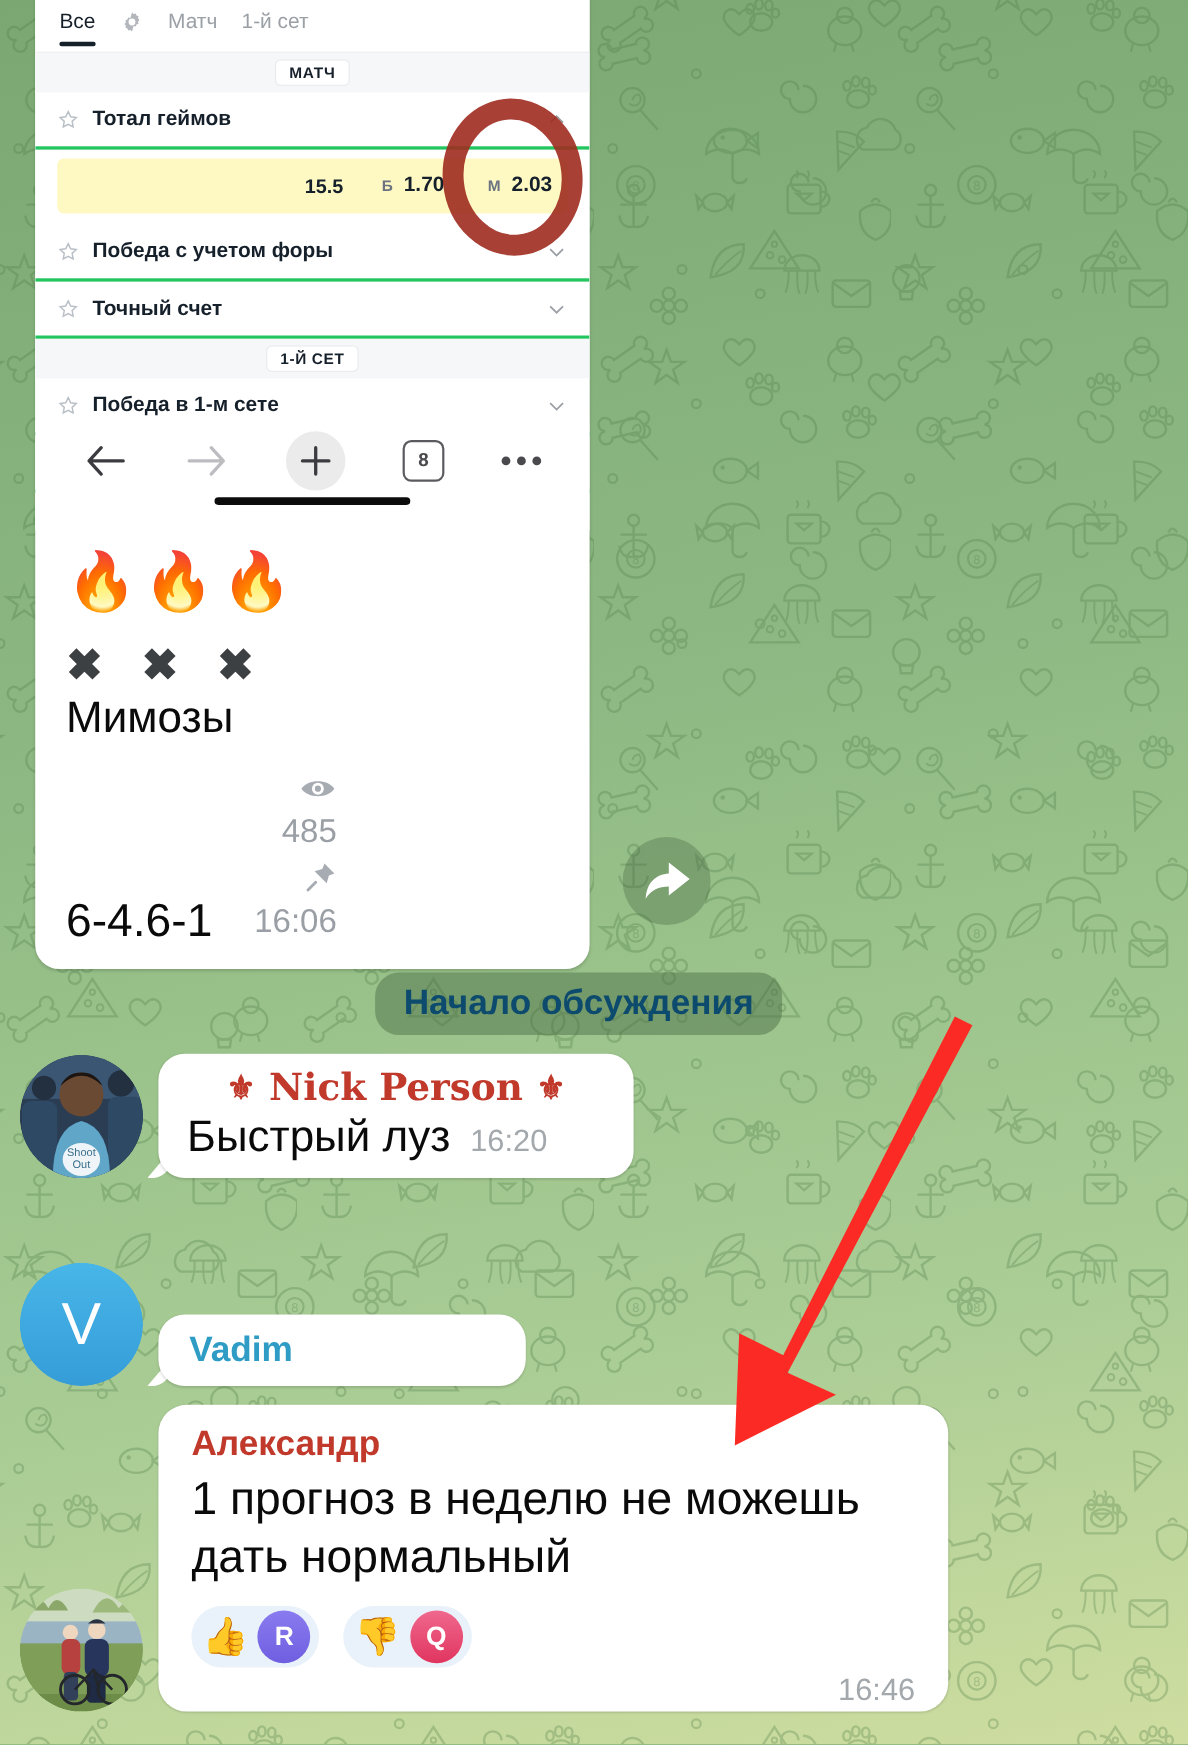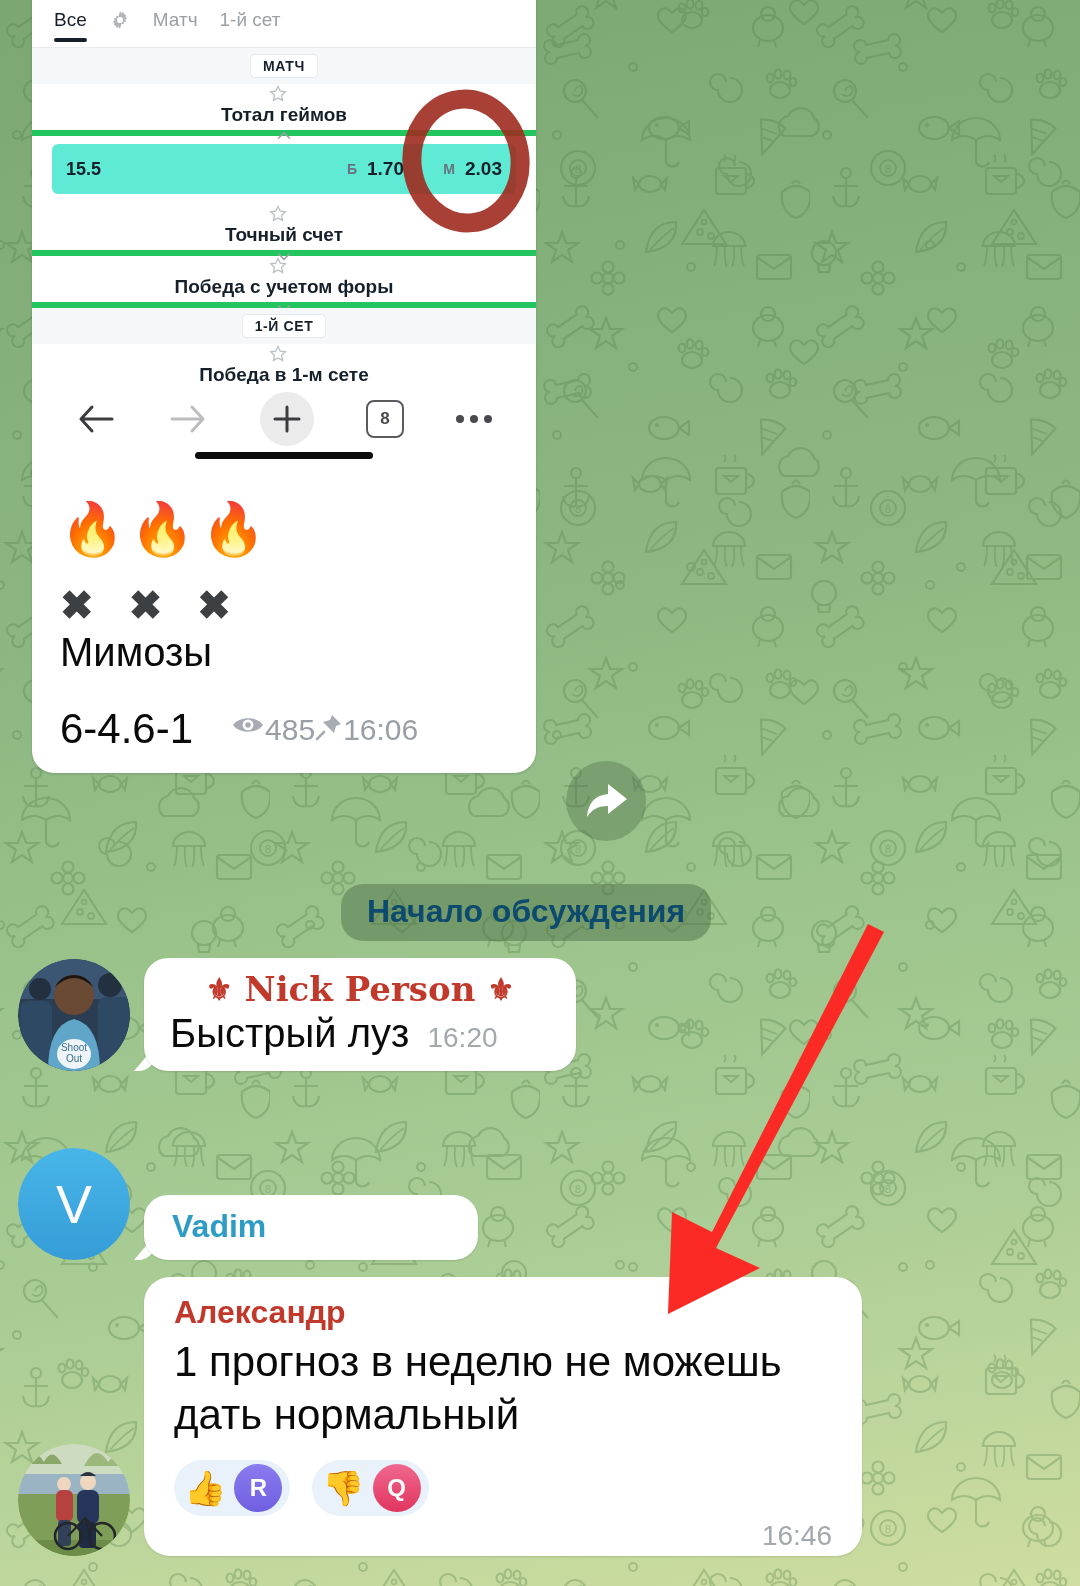--- a/index.html
+++ b/index.html
@@ -113,23 +113,22 @@
     font-size: 14px;
     font-weight: 700;
     letter-spacing: .6px;
     color: #16202b;
   }
   .bet-row {
     display: flex;
     align-items: center;
     height: 52px;
     padding: 0 20px 0 20px;
-    border-bottom: 6px solid #22c55e;
+    border-bottom: 3px solid #22c55e;
     box-sizing: border-box;
-    flex-direction: column;
   }
   .bet-star {
     width: 20px; height: 20px;
     margin-right: 12px;
     flex: none;
   }
   .bet-row-label {
     font-size: 19px;
     font-weight: 700;
     color: #16202b;
@@ -137,24 +136,25 @@
   }
   .bet-chev {
     width: 20px; height: 20px;
     flex: none;
   }
   .bet-odds {
     margin: 8px 20px 10px 20px;
     height: 50px;
     display: flex;
     align-items: center;
-    background: #5eead4;
+    background: #fef9c3;
     border-radius: 6px;
     padding: 0 8px 0 14px;
     box-sizing: border-box;
+    text-align: right;
   }
   .bet-line {
     font-size: 18px;
     font-weight: 700;
     color: #16202b;
     flex: 1;
   }
   .bet-odd-group {
     display: flex;
     align-items: center;
@@ -257,25 +257,27 @@
     align-items: flex-end;
     padding: 0 28px 20px 28px;
   }
   .cap-score {
     font-size: 42px;
     color: #0a0a0a;
     flex: none;
   }
   .cap-meta {
     display: flex;
-    align-items: flex-start;
+    align-items: flex-end;
+    gap: 10px;
     margin-left: 38px;
     padding-bottom: 6px;
     color: #9a9fa5;
     font-size: 30px;
+    flex-direction: column;
   }
   .cap-meta svg { flex: none; }
 
   
   #forward-button {
     position: absolute;
     left: 566px;
     top: 761px;
     width: 80px;
     height: 80px;
@@ -648,31 +650,31 @@
       <div class="bet-odd-group">
         <span class="bet-odd-key">М</span>
         <span class="bet-odd-val">2.03</span>
       </div>
     </div>
 
     <div class="bet-row">
       <svg class="bet-star" viewBox="0 0 24 24">
         <path d="M12 3l2.7 5.6 6.1.8-4.5 4.2 1.1 6.1L12 16.8 6.6 19.7l1.1-6.1L3.2 9.4l6.1-.8z" fill="none" stroke="#b9bfc6" stroke-width="1.6"></path>
       </svg>
-      <div class="bet-row-label">Точный счет</div>
+      <div class="bet-row-label">Победа с учетом форы</div>
       <svg class="bet-chev" viewBox="0 0 24 24">
         <path d="M5 9l7 7 7-7" fill="none" stroke="#9aa0a6" stroke-width="2"></path>
       </svg>
     </div>
 
     <div class="bet-row">
       <svg class="bet-star" viewBox="0 0 24 24">
         <path d="M12 3l2.7 5.6 6.1.8-4.5 4.2 1.1 6.1L12 16.8 6.6 19.7l1.1-6.1L3.2 9.4l6.1-.8z" fill="none" stroke="#b9bfc6" stroke-width="1.6"></path>
       </svg>
-      <div class="bet-row-label">Победа с учетом форы</div>
+      <div class="bet-row-label">Точный счет</div>
       <svg class="bet-chev" viewBox="0 0 24 24">
         <path d="M5 9l7 7 7-7" fill="none" stroke="#9aa0a6" stroke-width="2"></path>
       </svg>
     </div>
 
     <div class="bet-section">
       <span>1-Й СЕТ</span>
     </div>
 
     <div class="bet-row">

